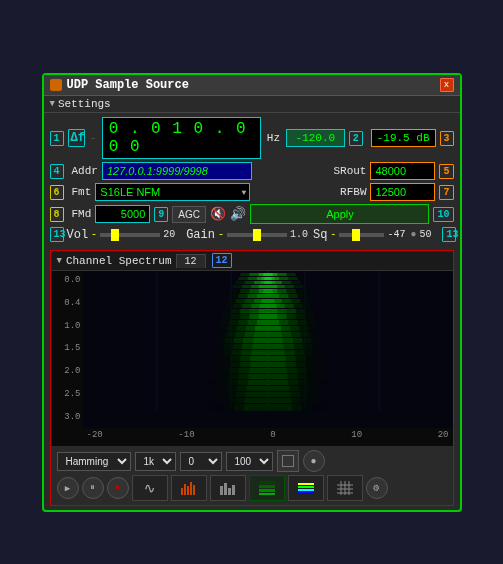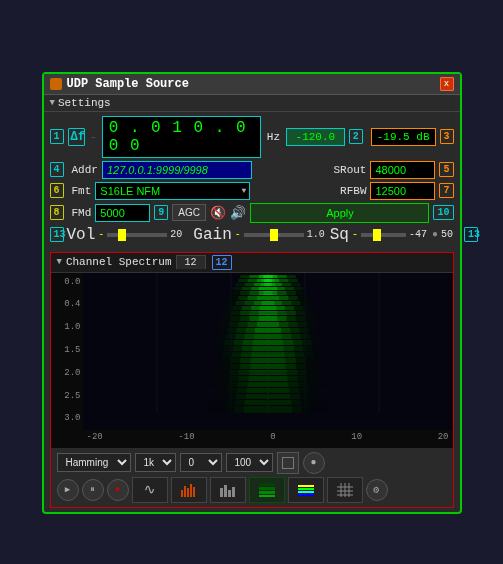--- a/index.html
+++ b/index.html
@@ -191,20 +191,21 @@
       width: 65px;
     }
 
     .fmd-input {
       background: #000;
       border: 1px solid #00cccc;
       color: #00ff00;
       padding: 2px 4px;
       font-size: 11px;
       width: 55px;
+      text-align: right;
     }
 
     .agc-btn {
       background: #333;
       border: 1px solid #555;
       color: #e0e0e0;
       padding: 2px 5px;
       font-size: 10px;
       cursor: pointer;
     }
@@ -225,21 +226,21 @@
       text-align: center;
     }
 
     .vol-row {
       display: flex;
       align-items: center;
       gap: 3px;
       flex-wrap: nowrap;
     }
 
-    .slider-label { color: #e0e0e0; font-size: 16px; white-space: nowrap; }
+    .slider-label { color: #e0e0e0; font-size: 12px; white-space: nowrap; }
 
     .slider-mini {
       -webkit-appearance: none;
       appearance: none;
       width: 60px;
       height: 4px;
       background: #555;
       outline: none;
       cursor: pointer;
     }

